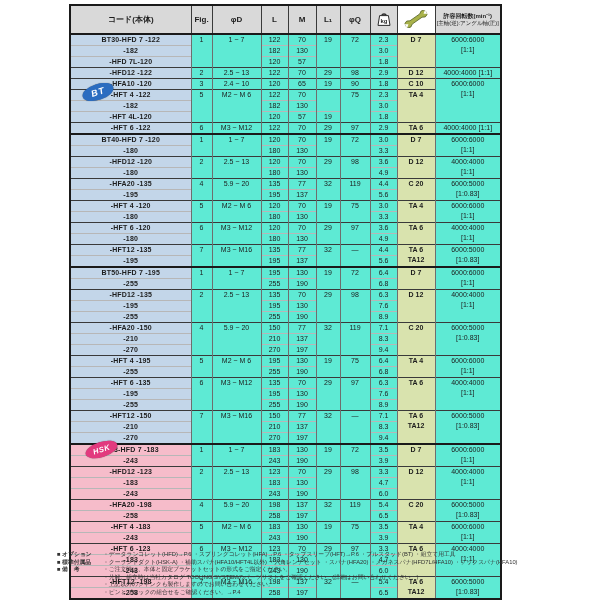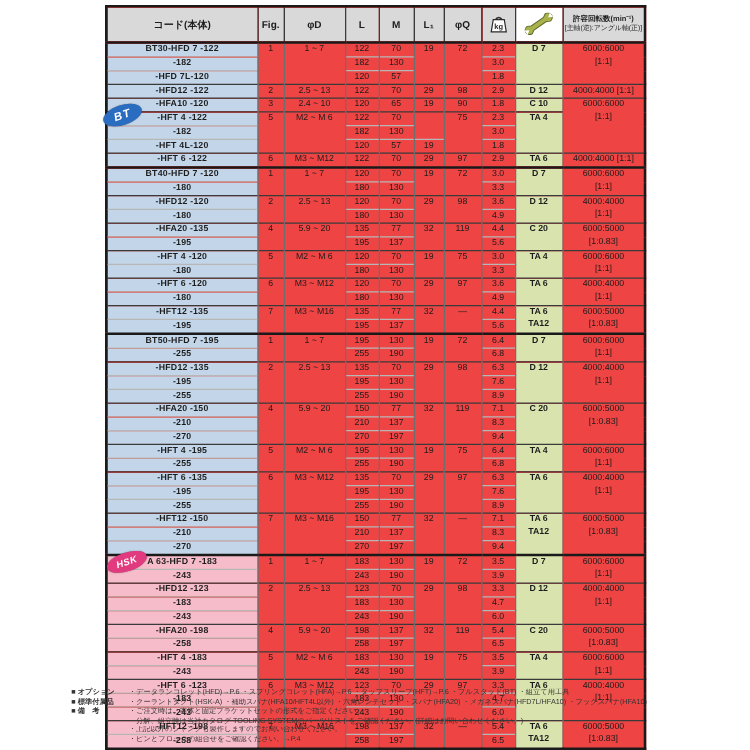--- a/index.html
+++ b/index.html
@@ -1,21 +1,21 @@
 <!DOCTYPE html>
 <html><head>
 <meta charset="utf-8">
 <style>
   html,body{margin:0;padding:0;background:#fff;}
   #page{position:relative;width:600px;height:600px;background:#fff;overflow:hidden;
         font-family:"Liberation Sans",sans-serif;color:#1c1c1c;}
 
   
-  table.spec{position:absolute;left:84px;top:4px;width:431px;border-collapse:collapse;
-             table-layout:fixed;border:2px solid #1a1a1a;background:#ef4444;}
+  table.spec{position:absolute;left:69px;top:4px;width:431px;border-collapse:collapse;
+             table-layout:fixed;border:2px solid #1a1a1a;background:#5eead4;}
   table.spec th{background:#d9d9d9;border:1px solid #3a3a3a;padding:0;height:27px;
                 vertical-align:middle;text-align:center;font-weight:bold;font-size:8px;
                 overflow:hidden;white-space:nowrap;}
   table.spec th.h-rpm div.l1{font-size:6px;line-height:8px;}
   table.spec th.h-rpm div.l2{font-size:5.5px;line-height:7px;font-weight:normal;}
   table.spec th.h-wrench{background:#ffffff;}
   table.spec td{border-left:1px solid #6e6e6e;border-right:1px solid #6e6e6e;
                 border-top:1px solid #b7b7b7;padding:0;height:10px;line-height:10px;
                 font-size:7px;vertical-align:top;text-align:center;overflow:hidden;
                 white-space:nowrap;}

